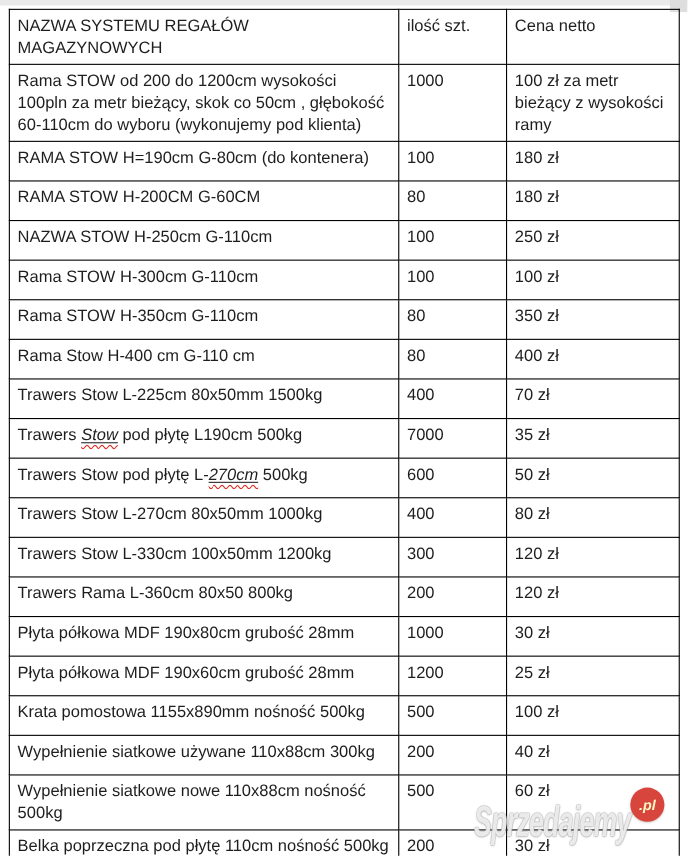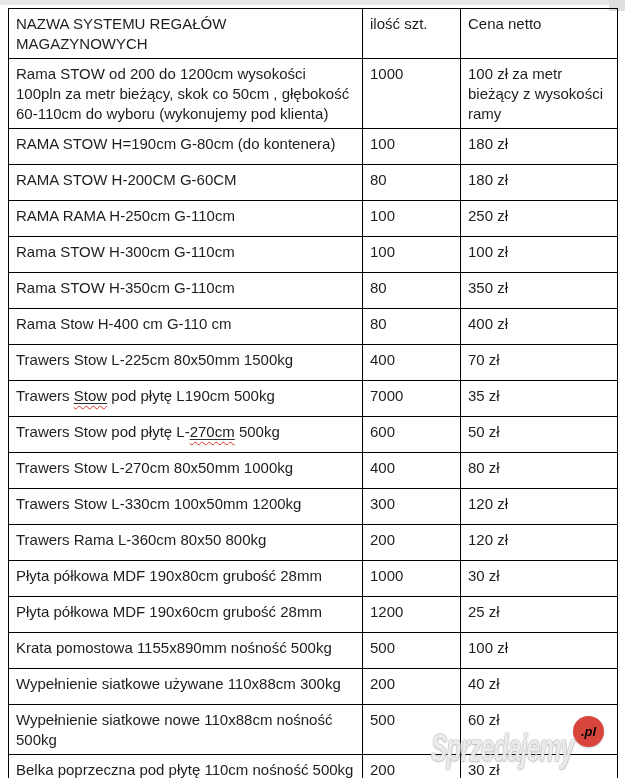--- a/index.html
+++ b/index.html
@@ -59,20 +59,21 @@
     text-decoration-color: #d93025;
     text-decoration-thickness: 1px;
     text-underline-offset: 4px;
   }
   .sp-solid {
     text-decoration: underline;
     text-decoration-style: solid;
     text-decoration-color: #2a2a2a;
     text-decoration-thickness: 1px;
     text-underline-offset: 2px;
+    font-style: italic;
   }
 
   
   .watermark-text {
     position: absolute;
     left: 431px;
     top: 726px;
     z-index: 5;
     font-size: 39px;
     font-weight: bold;
@@ -91,21 +92,21 @@
   }
   .watermark-badge {
     position: absolute;
     left: 573px;
     top: 716px;
     z-index: 6;
     width: 31px;
     height: 31px;
     border-radius: 50%;
     background: #d8453c;
-    color: #000000;
+    color: #fef9c3;
     font-size: 13px;
     font-weight: bold;
     font-style: italic;
     display: flex;
     align-items: center;
     justify-content: center;
     box-shadow: 0 1px 2px rgba(120,120,120,0.35);
     pointer-events: none;
   }
 </style>
@@ -138,21 +139,21 @@
         <td>RAMA STOW H=190cm G-80cm (do kontenera)</td>
         <td>100</td>
         <td>180 zł</td>
       </tr>
       <tr>
         <td>RAMA STOW H-200CM G-60CM</td>
         <td>80</td>
         <td>180 zł</td>
       </tr>
       <tr>
-        <td>RAMA RAMA H-250cm  G-110cm</td>
+        <td>NAZWA STOW H-250cm  G-110cm</td>
         <td>100</td>
         <td>250 zł</td>
       </tr>
       <tr>
         <td>Rama STOW H-300cm G-110cm</td>
         <td>100</td>
         <td>100 zł</td>
       </tr>
       <tr>
         <td>Rama STOW H-350cm G-110cm</td>

